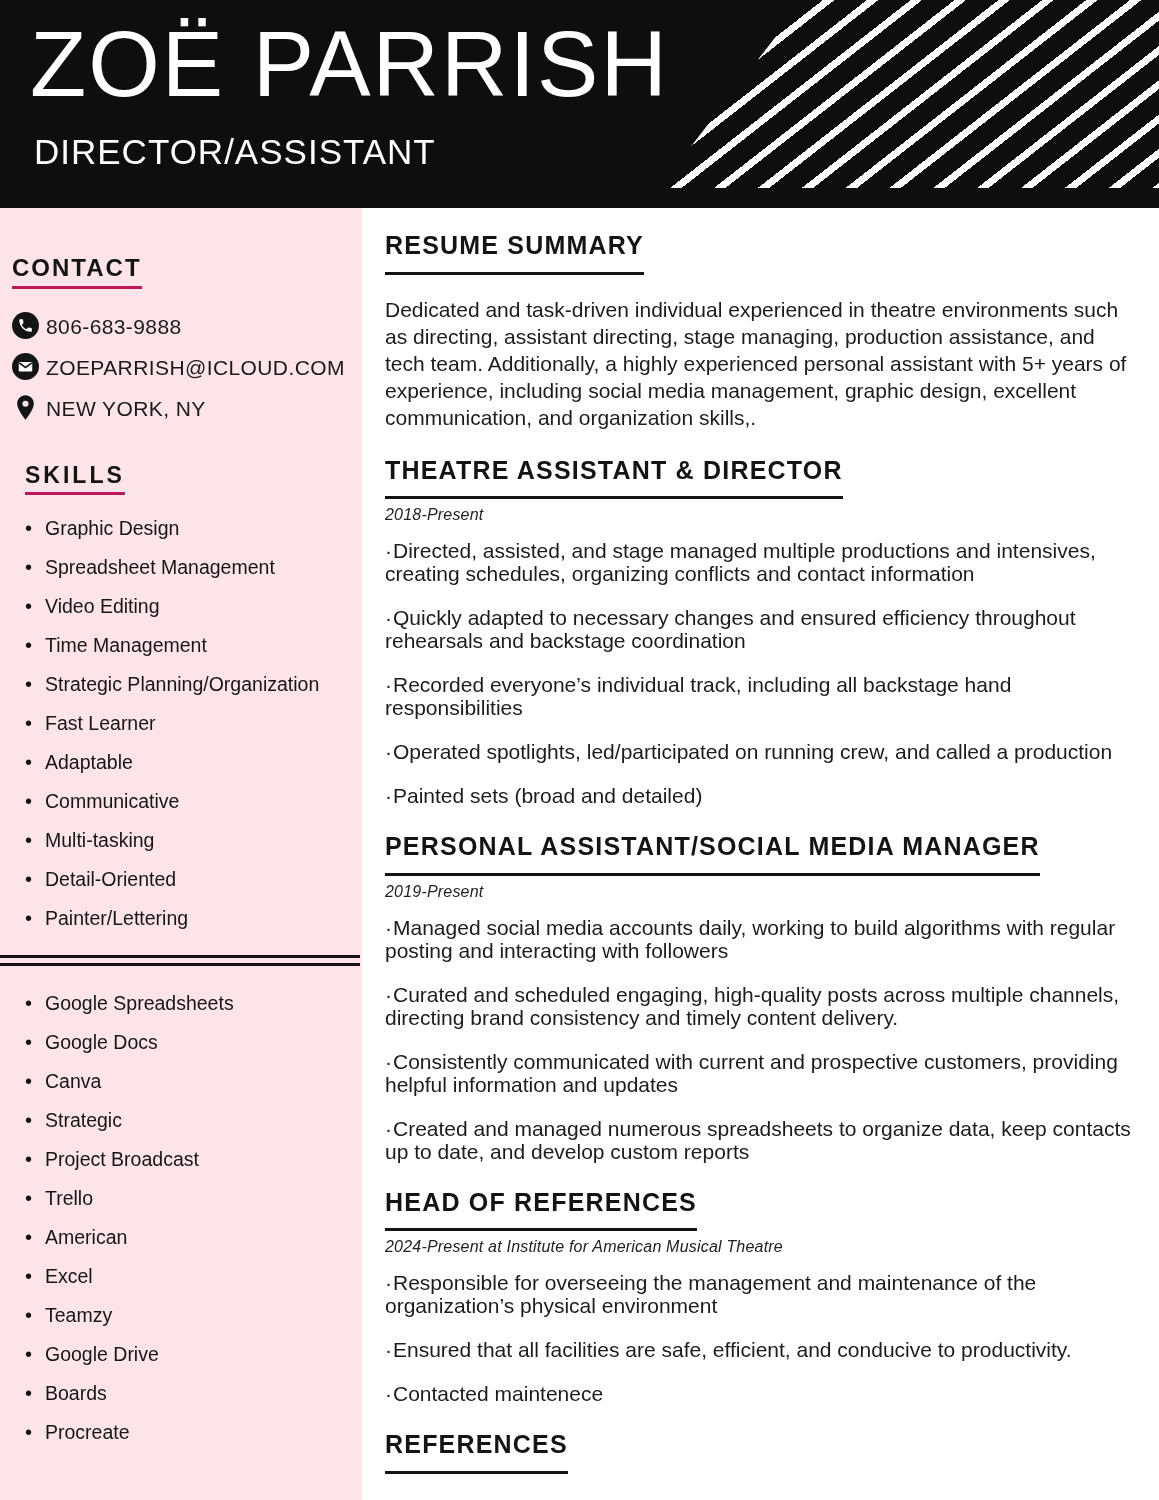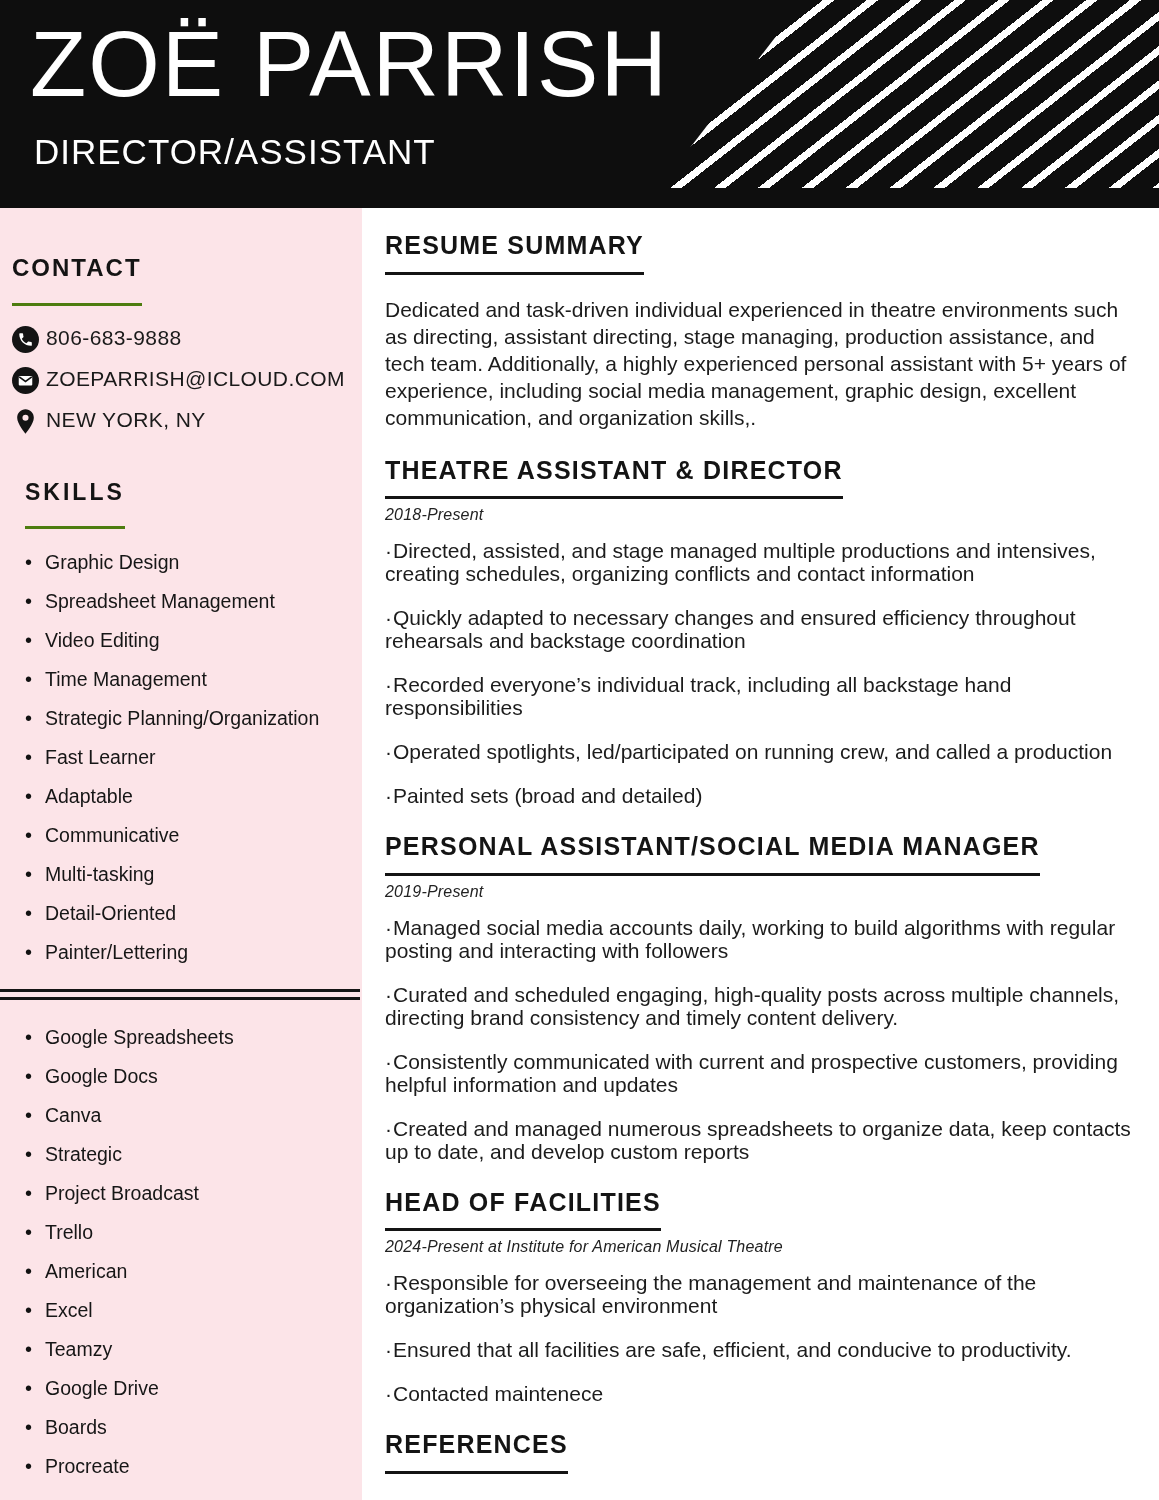--- a/index.html
+++ b/index.html
@@ -11,24 +11,24 @@
   .header { position:absolute; top:0; left:0; width:1159px; height:208px; background:#0e0e0e; z-index:2; }
   .name { position:absolute; left:30px; top:16px; color:#ffffff; font-size:92px; font-weight:300; letter-spacing:2px; line-height:1.05; white-space:nowrap; }
   .job-title { position:absolute; left:34px; top:132px; color:#ffffff; font-size:35px; font-weight:400; letter-spacing:1px; white-space:nowrap; }
   .stripes { position:absolute; top:0; right:0; width:500px; height:188px;
     background:repeating-linear-gradient(142deg, rgba(0,0,0,0) 0px, rgba(0,0,0,0) 20px, #ffffff 20px, #ffffff 27px);
     clip-path:polygon(29% 0, 100% 0, 100% 100%, 0 100%); }
 
   
   .sidebar { position:absolute; left:0; top:208px; width:362px; height:1292px; background:#fce4e8; padding:0 8px 0 12px; }
   .side-h { display:inline-block; font-size:24px; font-weight:800; letter-spacing:2px; color:#141414;
-            border-bottom:3px solid #4d7c0f; padding-bottom:21px; line-height:1.15; }
+            border-bottom:3px solid #be185d; padding-bottom:4px; line-height:1.15; }
   .contact-h { margin-top:46px; }
   .contact-list { margin-top:20px; }
-  .contact-row { display:flex; align-items:flex-start; gap:7px; margin-bottom:11px; min-height:30px; }
+  .contact-row { display:flex; align-items:flex-end; gap:7px; margin-bottom:11px; min-height:30px; }
   .contact-row .txt { font-size:21px; letter-spacing:0.4px; color:#1a1a1a; white-space:nowrap; }
   .cicon { flex:0 0 auto; width:27px; height:27px; }
 
   .skills-h { margin-top:30px; margin-left:13px; letter-spacing:3px; font-size:23px; }
   ul.side-list { list-style:none; margin-top:22px; }
   ul.side-list li { position:relative; padding-left:33px; font-size:19.5px; line-height:22px; margin-bottom:17px; color:#161616; }
   ul.side-list li::before { content:"•"; position:absolute; left:13px; top:0; font-size:20px; color:#111111; }
 
   .divider { margin:26px 0 26px -12px; width:360px; height:11px;
              border-top:3px solid #141414; border-bottom:3px solid #141414; }
@@ -151,21 +151,21 @@
     <section class="sec">
       <span class="sec-h">PERSONAL ASSISTANT/SOCIAL MEDIA MANAGER</span>
       <div class="date">2019-Present</div>
       <p class="bullet">Managed social media accounts daily, working to build algorithms with regular posting and interacting with followers</p>
       <p class="bullet">Curated and scheduled engaging, high-quality posts across multiple channels, directing brand consistency and timely content delivery.</p>
       <p class="bullet">Consistently communicated with current and prospective customers, providing helpful information and updates</p>
       <p class="bullet">Created and managed numerous spreadsheets to organize data, keep contacts up to date, and develop custom reports</p>
     </section>
 
     <section class="sec">
-      <span class="sec-h">HEAD OF FACILITIES</span>
+      <span class="sec-h">HEAD OF REFERENCES</span>
       <div class="date">2024-Present at Institute for American Musical Theatre</div>
       <p class="bullet">Responsible for overseeing the management and maintenance of the organization’s physical environment</p>
       <p class="bullet">Ensured that all facilities are safe, efficient, and conducive to productivity.</p>
       <p class="bullet">Contacted maintenece</p>
     </section>
 
     <section class="sec">
       <span class="sec-h">REFERENCES</span>
       
     </section>

